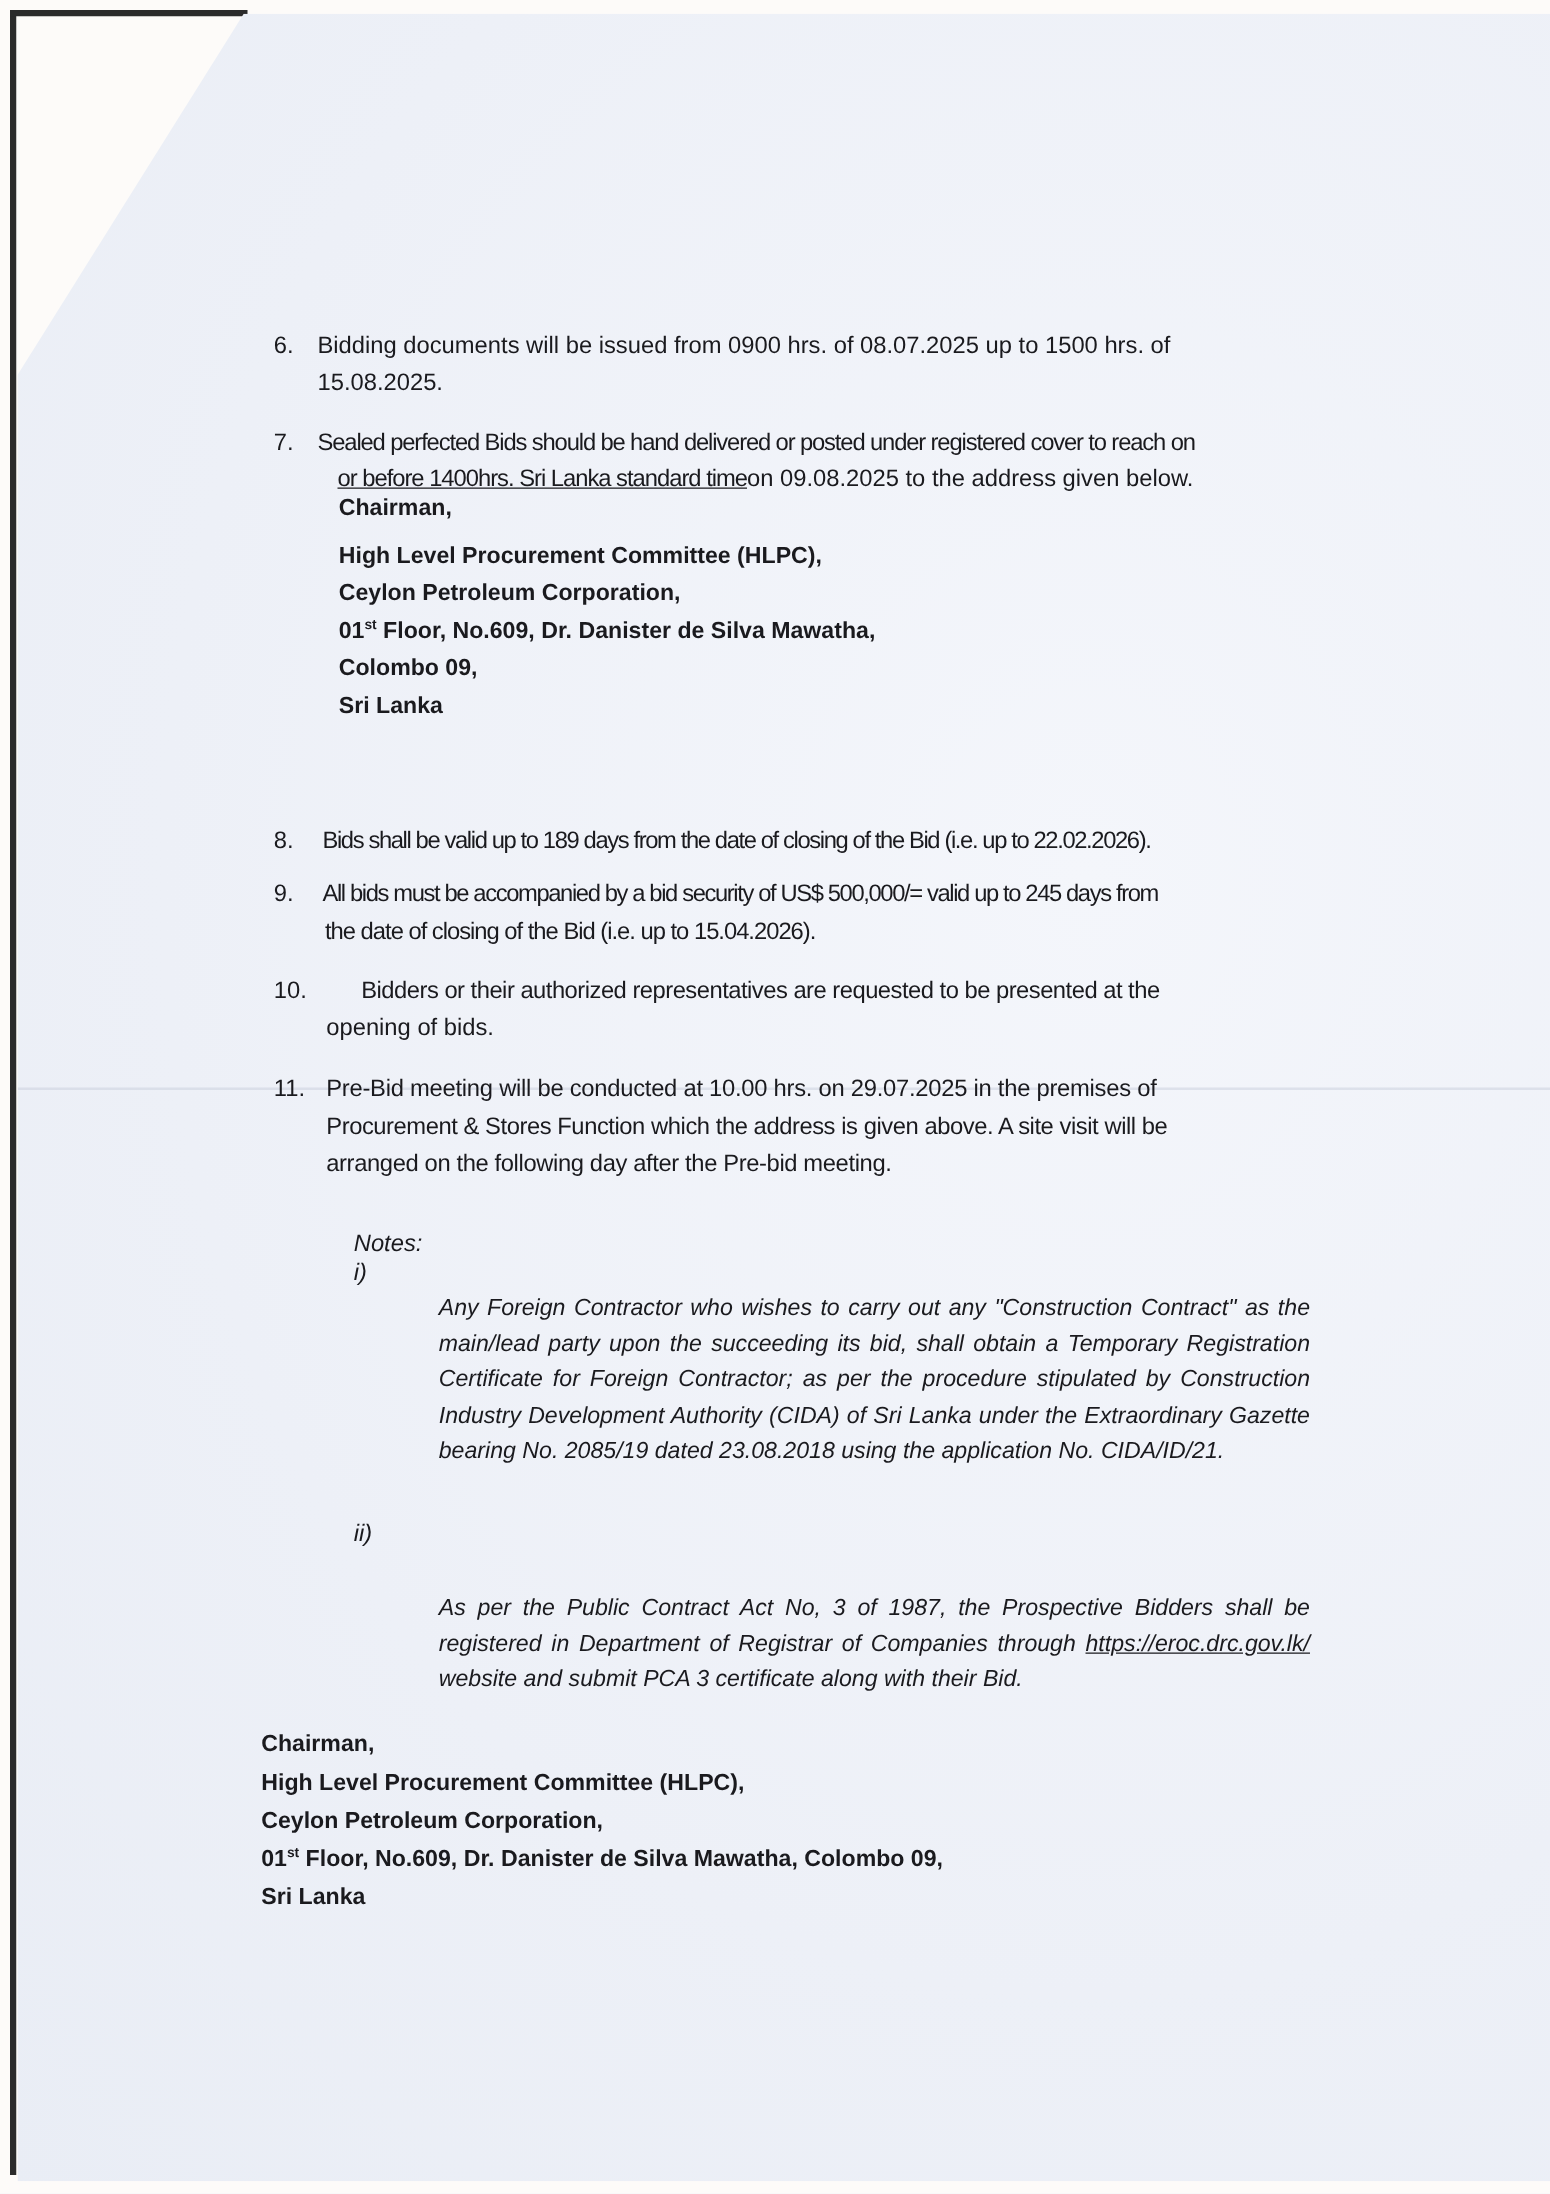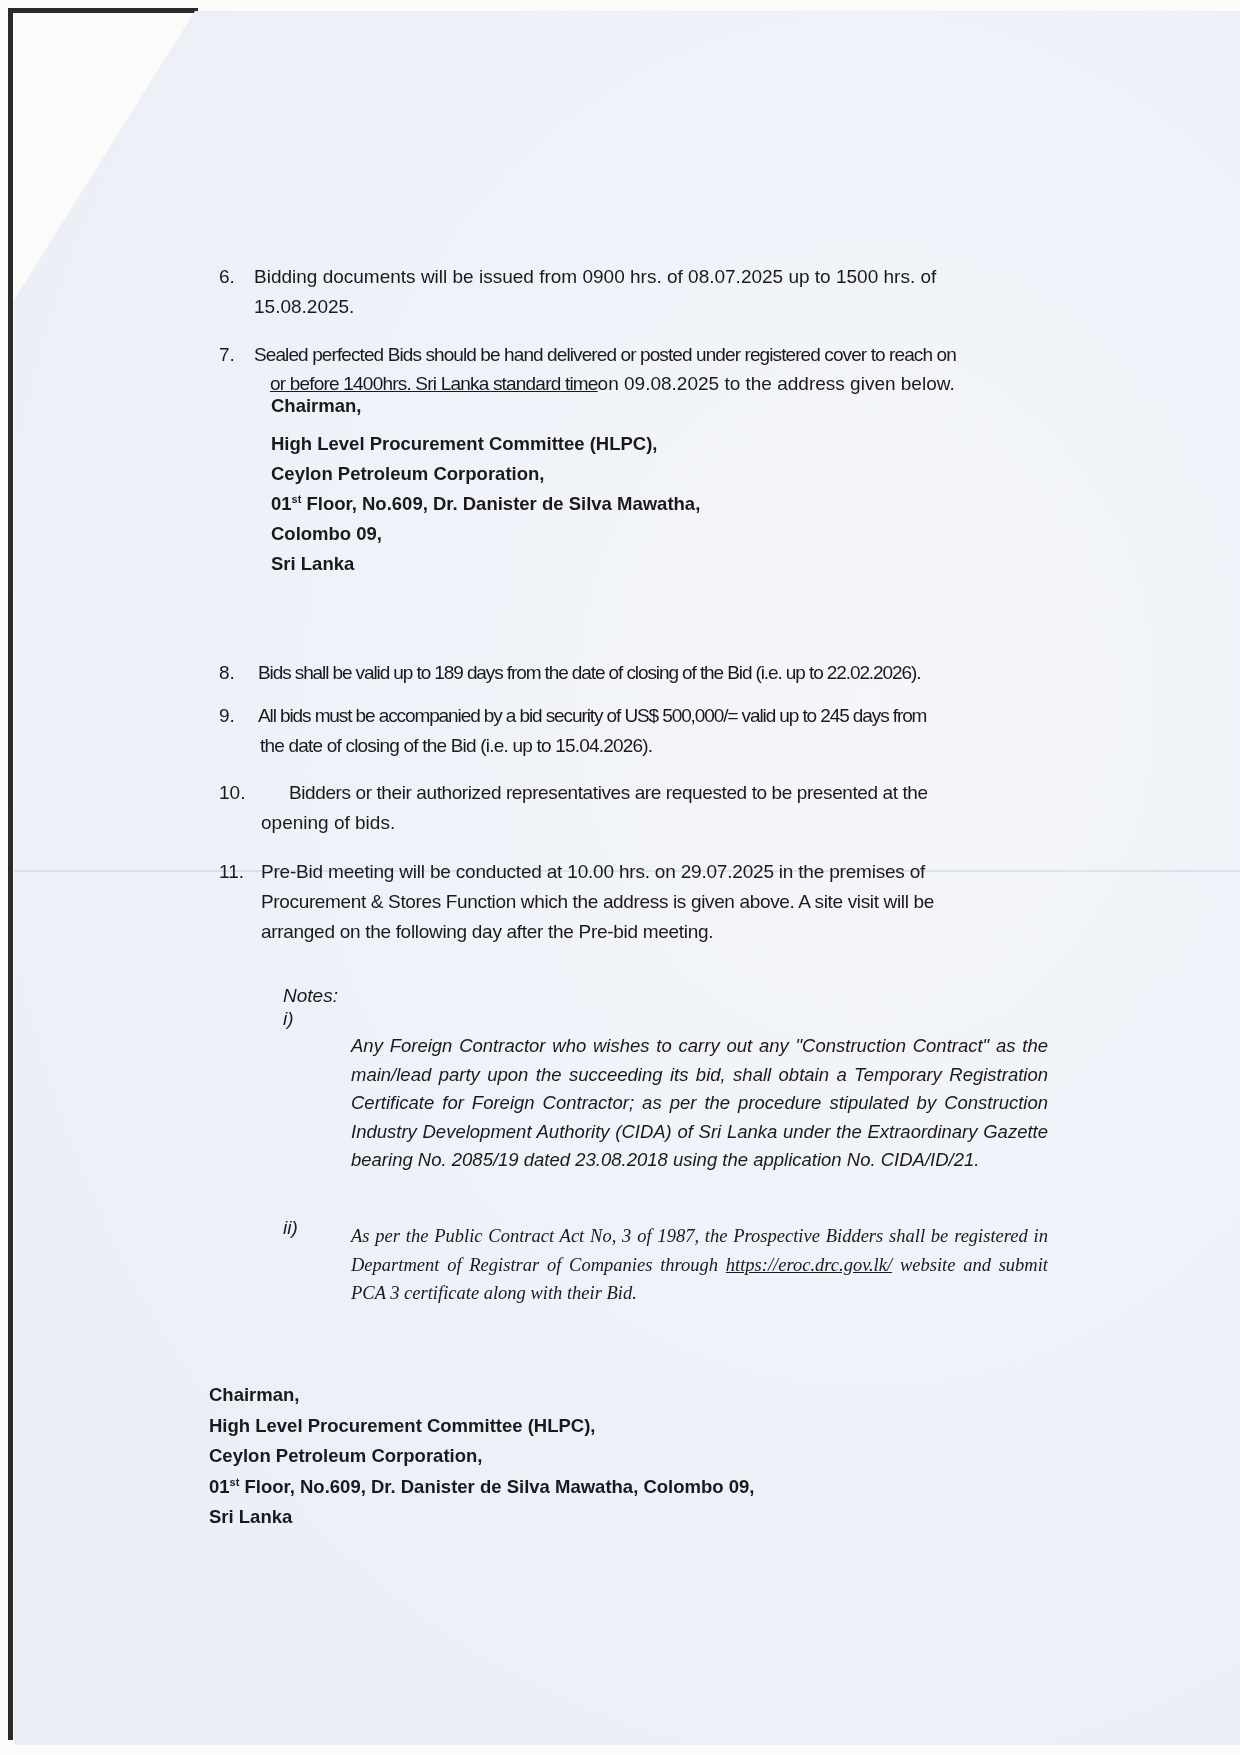--- a/index.html
+++ b/index.html
@@ -98,21 +98,21 @@
     <div class="txt" style="left:42px; top:30px; white-space:nowrap; letter-spacing:-0.35px;">Procurement &amp; Stores Function which the address is given above. A site visit will be</div>
     <div class="txt" style="left:42px; top:60px; white-space:nowrap; letter-spacing:-0.3px;">arranged on the following day after the Pre-bid meeting.</div>
   </div>
 
   <div class="notes-label">Notes:</div>
 
   <div class="note-num" style="top:1008px;">i)</div>
   <div class="note justify" style="left:351px; top:1008px; width:697px;">Any Foreign Contractor who wishes to carry out any "Construction Contract" as  the main/lead party upon the succeeding its bid, shall obtain a Temporary Registration Certificate for Foreign Contractor; as per the procedure stipulated by Construction  Industry Development Authority (CIDA) of Sri Lanka under the Extraordinary Gazette bearing No. 2085/19 dated 23.08.2018 using the application No. CIDA/ID/21.</div>
 
   <div class="note-num" style="top:1217px;">ii)</div>
-  <div class="note justify" style="left:351px; top:1198px; width:697px;font-family:Liberation Serif, serif;"><span>As per the Public Contract Act No, 3 of 1987, the Prospective Bidders shall be registered in Department of Registrar of Companies through </span><span class="u">https://eroc.drc.gov.lk/</span><span> website and submit PCA 3 certificate along with their Bid.</span></div>
+  <div class="note justify" style="left:351px; top:1248px; width:697px;"><span>As per the Public Contract Act No, 3 of 1987, the Prospective Bidders shall be registered in Department of Registrar of Companies through </span><span class="u">https://eroc.drc.gov.lk/</span><span> website and submit PCA 3 certificate along with their Bid.</span></div>
 
   <div class="sig">
     <div>Chairman,</div>
     <div>High Level Procurement Committee (HLPC),</div>
     <div>Ceylon Petroleum  Corporation,</div>
     <div><span>01</span><sup>st</sup><span> Floor, No.609, Dr. Danister de Silva Mawatha,  Colombo 09,</span></div>
     <div>Sri Lanka</div>
   </div>
 </div>
 

